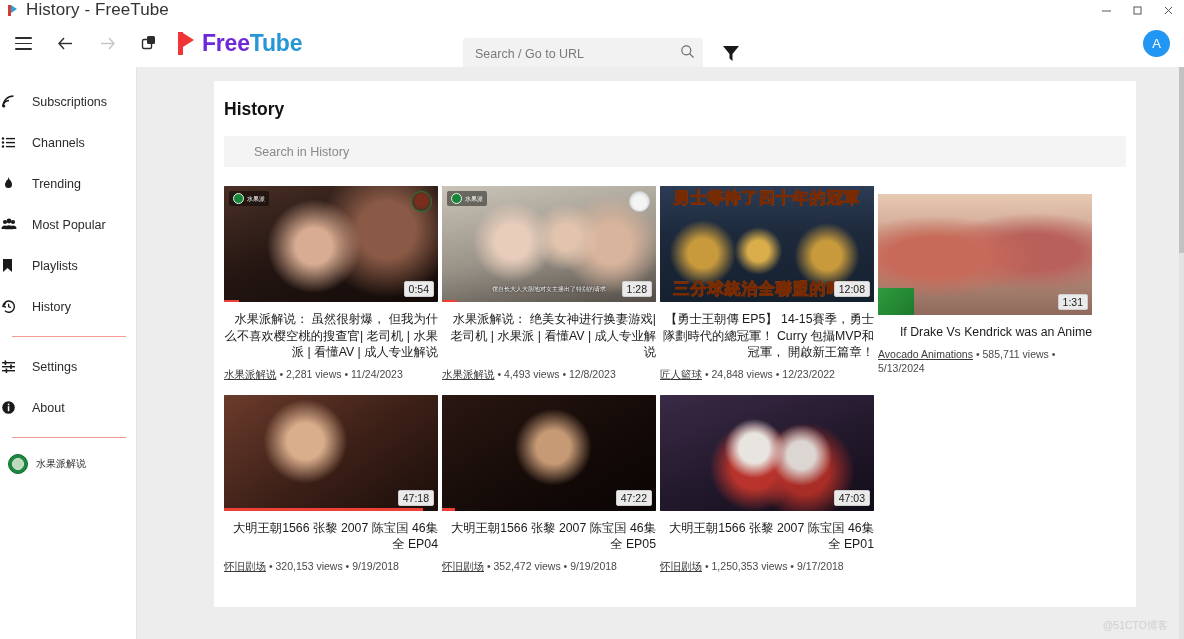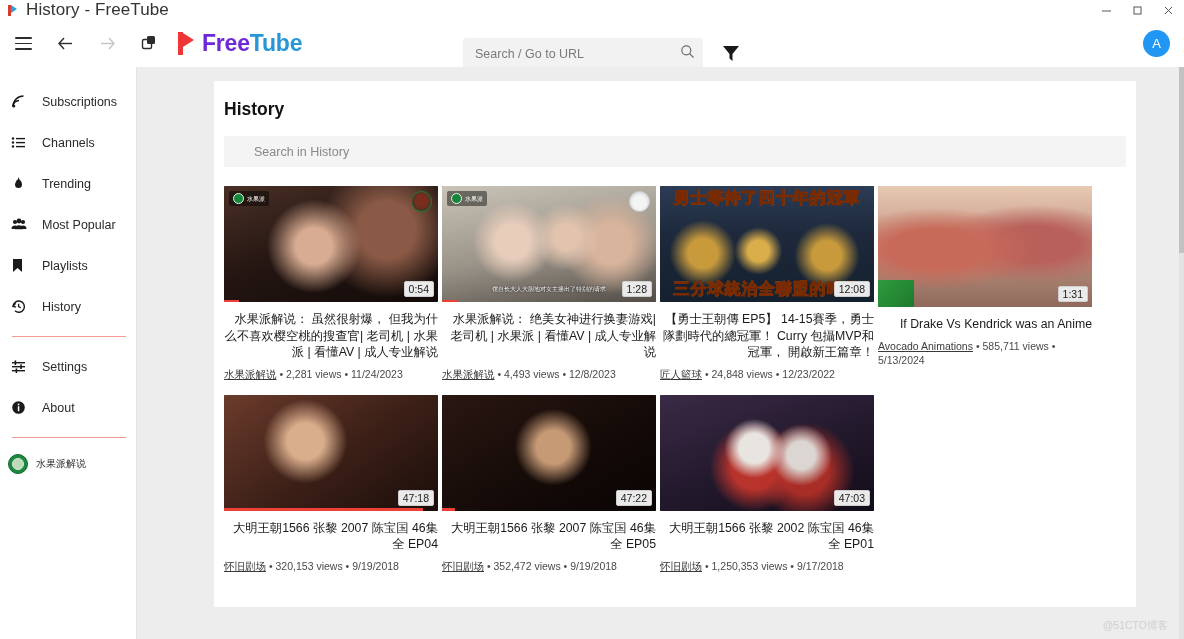--- a/index.html
+++ b/index.html
@@ -80,21 +80,21 @@
   .sidebar {
     width: 137px;
     background: #ffffff;
     border-right: 1px solid #e3e3e3;
     padding-top: 14px;
     flex-shrink: 0;
   }
   .side-item {
     height: 41px;
     display: flex; align-items: center;
-    padding-left: 11px;
+    padding-left: 1px;
     font-size: 12.5px;
     color: #2a2a2a;
   }
   .side-ico {
     width: 22px; margin-right: 9px;
     display: flex; align-items: center; justify-content: flex-start;
     color: #1a1a1a;
   }
   .side-sep { height: 1px; background: #f19a93; margin: 9px 10px 9px 12px; }
   .side-profile {
@@ -141,21 +141,21 @@
 
   .grid { display: flex; flex-wrap: wrap; gap: 0 4px; }
   .vcard { width: 214px; margin-bottom: 14px; }
   .thumb {
     position: relative;
     width: 100%; height: 116px;
     background: #737373;
     overflow: hidden;
     border-radius: 1px;
   }
-  .thumb.tall { height: 121px; }
+  .thumb.tall { height: 121px; margin-top: 8px; }
   .duration {
     position: absolute; right: 4px; bottom: 5px;
     background: #eaeaea; color: #1a1a1a;
     font-size: 10.5px;
     padding: 1px 4px;
     border-radius: 2px;
     border: 1px solid #cfcfcf;
   }
   .progress {
     position: absolute; left: 0; bottom: 0; height: 2.5px; background: #ef4038;
@@ -555,21 +555,21 @@
         <div class="vcard">
           <div class="thumb">
             <div class="art" style="background:
                 radial-gradient(circle at 44% 46%, #e8e4e0 0 11%, rgba(0,0,0,0) 22%),
                 radial-gradient(circle at 66% 52%, #dcd6d2 0 9%, rgba(0,0,0,0) 20%),
                 radial-gradient(circle at 44% 62%, #b8332c 0 16%, rgba(0,0,0,0) 32%),
                 radial-gradient(circle at 68% 66%, #a82d27 0 14%, rgba(0,0,0,0) 30%),
                 linear-gradient(160deg,#3a2a46 0%,#241a2e 50%,#120c18 100%);"></div>
             <div class="duration">47:03</div>
           </div>
-          <div class="vtitle">大明王朝1566 张黎 2002 陈宝国 46集全 EP01</div>
+          <div class="vtitle">大明王朝1566 张黎 2007 陈宝国 46集全 EP01</div>
           <div class="vmeta">
             <span class="chan">怀旧剧场</span>
             <span>•</span>
             <span>1,250,353 views</span>
             <span>•</span>
             <span>9/17/2018</span>
           </div>
         </div>
 
       </div>

